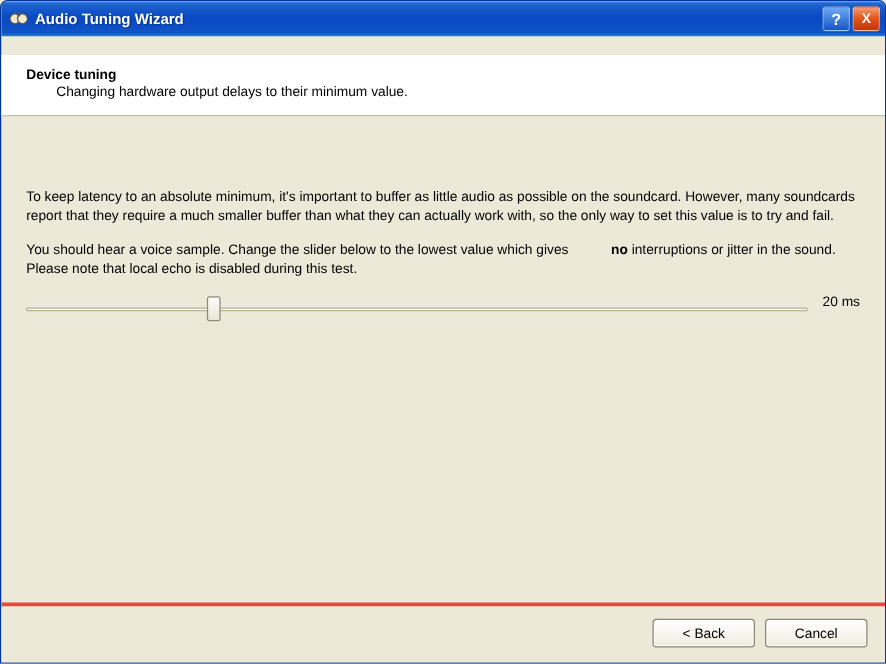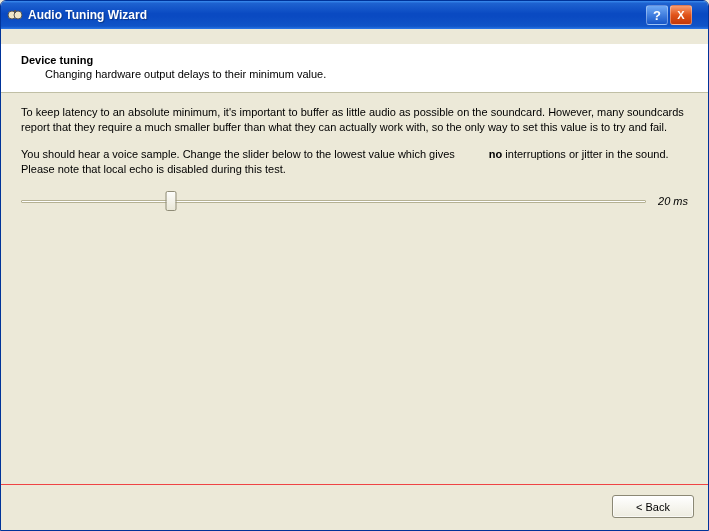--- a/index.html
+++ b/index.html
@@ -21,21 +21,21 @@
     background: #ece9d8;
   }
   
   .titlebar {
     height: 28px;
     background: linear-gradient(to bottom,
       #3a8df0 0%, #1e62d0 8%, #0a4ac2 45%, #0a4ac2 55%, #1054c7 90%, #2a78e8 100%);
     display: flex;
     align-items: center;
     color: #ffffff;
-    padding: 0 16px 0 6px;
+    padding: 0 4px 0 6px;
     flex: 0 0 auto;
   }
   .titlebar .app-icon {
     width: 16px;
     height: 16px;
     margin-right: 5px;
     display: flex;
     align-items: center;
     justify-content: center;
   }
@@ -87,34 +87,33 @@
     margin-left: 24px;
   }
   
   .content {
     flex: 1;
     padding: 12px 20px 0 20px;
     color: #000;
     font-size: 11px;
     line-height: 15px;
     overflow: hidden;
+    margin-top: 46px;
   }
   .content p {
     margin: 0 0 12px 0;
   }
   .content .emph {
     font-weight: bold;
     padding-left: 31px;
   }
   
   .slider-row {
     display: flex;
-    align-items: center;
     margin-top: 4px;
-    font-style: italic;
   }
   .slider-track-wrap {
     flex: 1;
     position: relative;
     height: 24px;
     display: flex;
     align-items: center;
   }
   .slider-track {
     height: 3px;
@@ -135,21 +134,21 @@
     box-sizing: border-box;
     transform: translateX(-50%);
   }
   .slider-value {
     margin-left: 12px;
     white-space: nowrap;
   }
   
   .button-bar {
     flex: 0 0 auto;
-    border-top: 1px solid #ef4444;
+    border-top: 3px solid #ef4444;
     padding: 10px 14px 12px 14px;
     display: flex;
     justify-content: flex-end;
     gap: 8px;
     background: #ece9d8;
   }
   .btn {
     min-width: 82px;
     height: 23px;
     box-sizing: border-box;
@@ -201,15 +200,16 @@
       <div class="slider-track-wrap">
         <div class="slider-track"></div>
         <div class="slider-thumb" id="slider-thumb" style="left: 24%;"></div>
       </div>
       <span class="slider-value">20 ms</span>
     </div>
   </div>
 
   <div class="button-bar">
     <button class="btn">&lt; Back</button>
+    <button class="btn">Cancel</button>
   </div>
 
 </div>
 
 </body></html>

